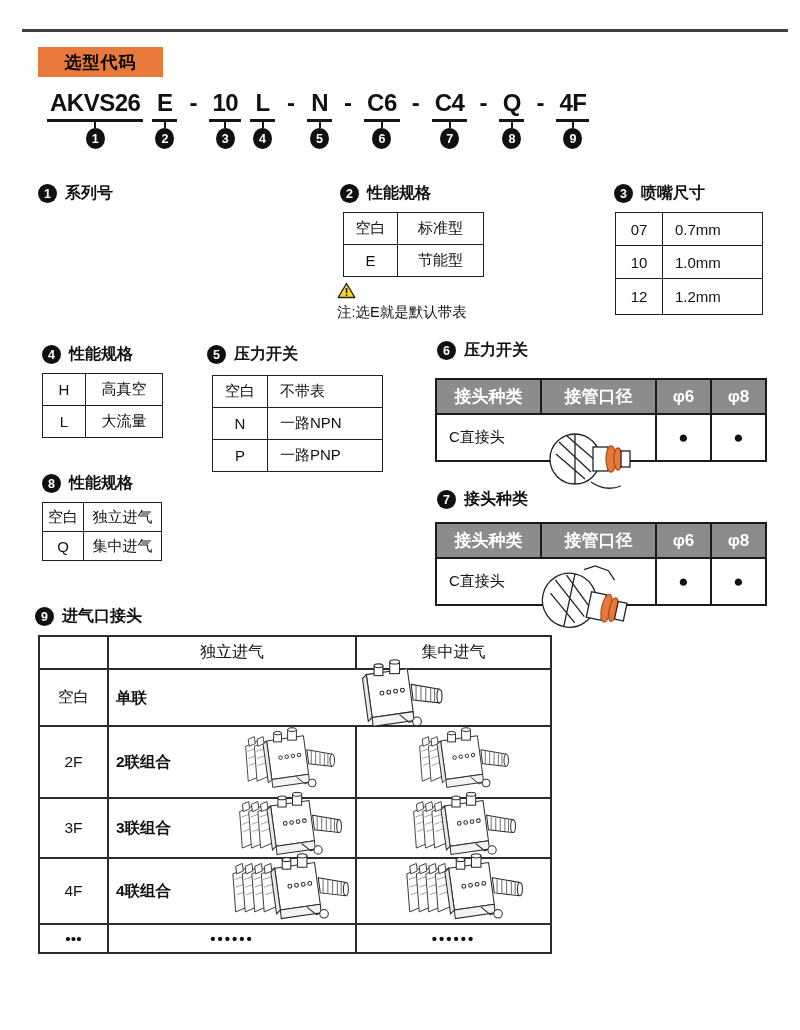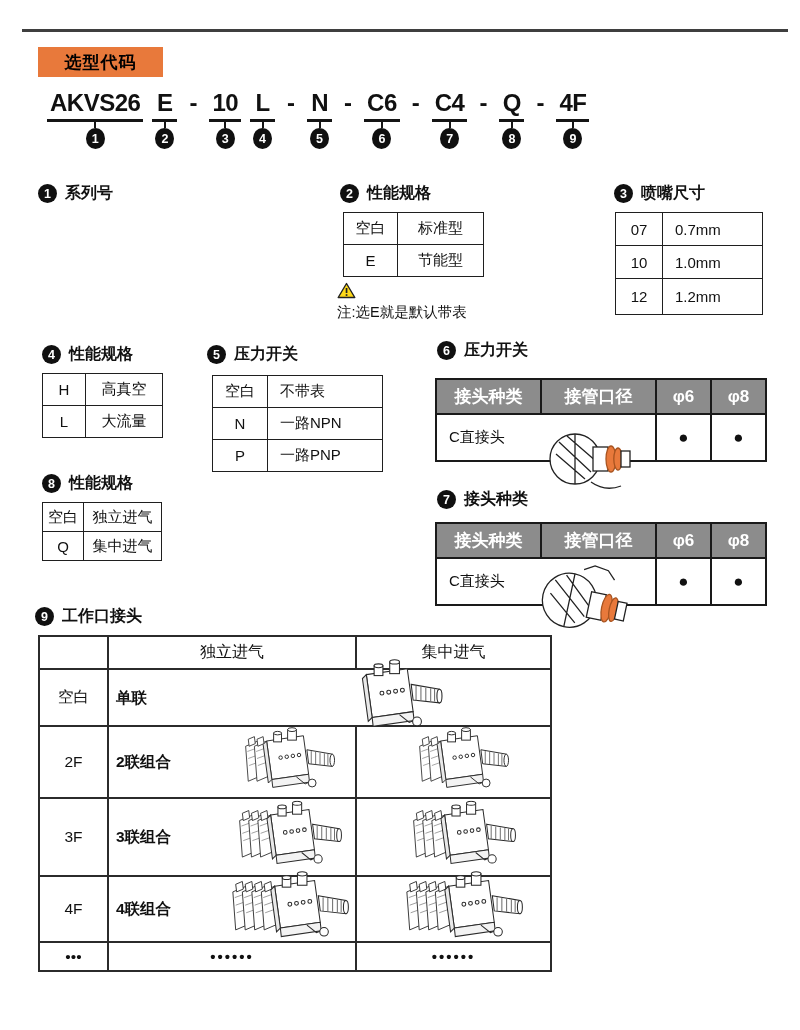--- a/index.html
+++ b/index.html
@@ -317,21 +317,21 @@
         </svg>
       </td>
       <td class="dot">●</td>
       <td class="dot">●</td>
     </tr>
   </tbody>
     </table>
 
   <div class="sec-head" style="left:35px;top:606px;">
     <span class="num-badge">9</span>
-    <span>工作口接头</span>
+    <span>进气口接头</span>
   </div>
   <table class="combo" style="left:38px;top:635px;width:512px;">
     <colgroup>
         <col style="width:69px">
         <col style="width:248px">
         <col style="width:195px">
       </colgroup>
     <thead>
       <tr>
         <th></th>
@@ -427,21 +427,21 @@
                 <ellipse cx="91" cy="3" rx="5" ry="2.2"></ellipse>
                 <path d="M108,26 L137,31 L137,45 L110,42 Z"></path>
                 <path d="M113,27.5 l0,15 M118,28.5 l0,14 M123,29.5 l0,13.5 M128,30 l0,13.5 M132,30.5 l0,13" stroke="#707070"></path>
                 <ellipse cx="137" cy="38" rx="2.6" ry="7"></ellipse>
                 <path d="M96,57 l10,8 l7,-3" fill="none"></path>
                 <circle cx="114" cy="64" r="4.5"></circle>
               </g>
             </svg>
           </td>
         </tr>
-        <tr style="height: 78px;">
+        <tr style="height: 60px;">
           <td class="code">3F</td>
           <td>
             <span class="combo-label">3联组合</span>
             <svg class="mimg" width="155" height="73" viewBox="0 0 150 80" style="left: 96px;">
               <g transform="translate(18,0)">
                 <path d="M10,22 L24,16 L27,56 L13,62 Z" fill="#fff" stroke="#333"></path>
                 <path d="M12,28 l11,-4 M13,36 l11,-4 M14,44 l11,-4" stroke="#9a9a9a" fill="none"></path>
                 <path d="M13,14 l7,-3 l1,8 l-7,3 Z" fill="#fff" stroke="#333"></path>
               </g>
               <g transform="translate(28,0)">

